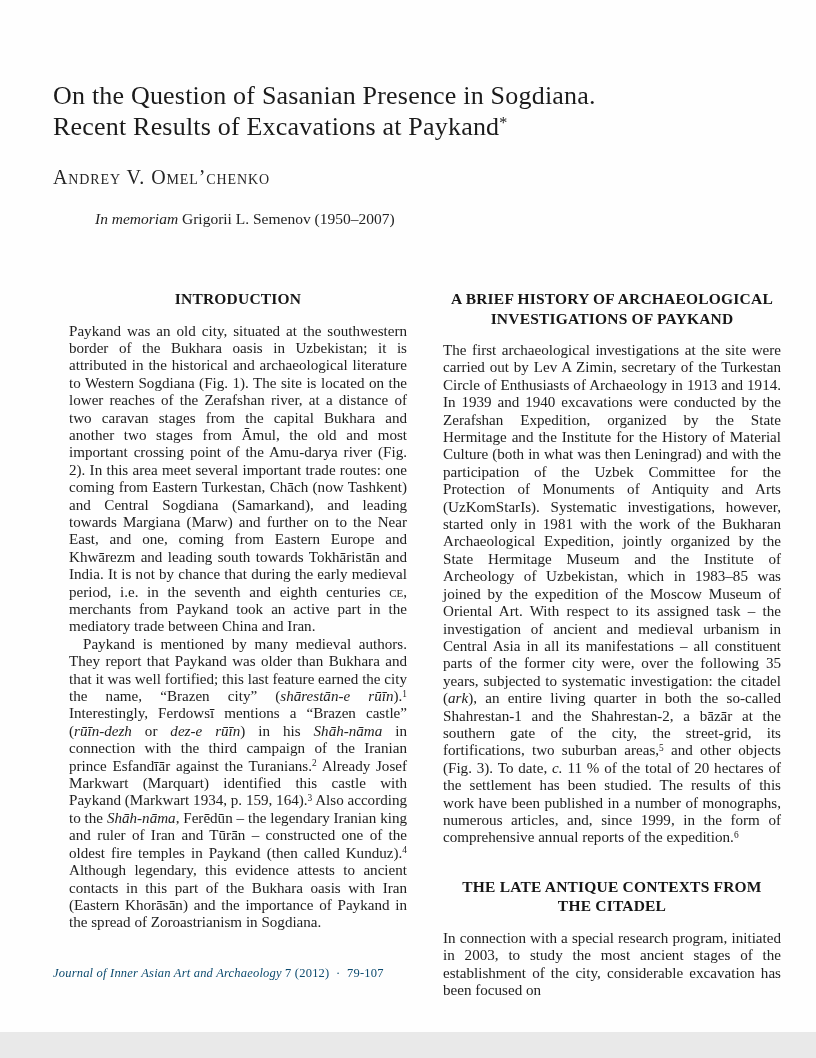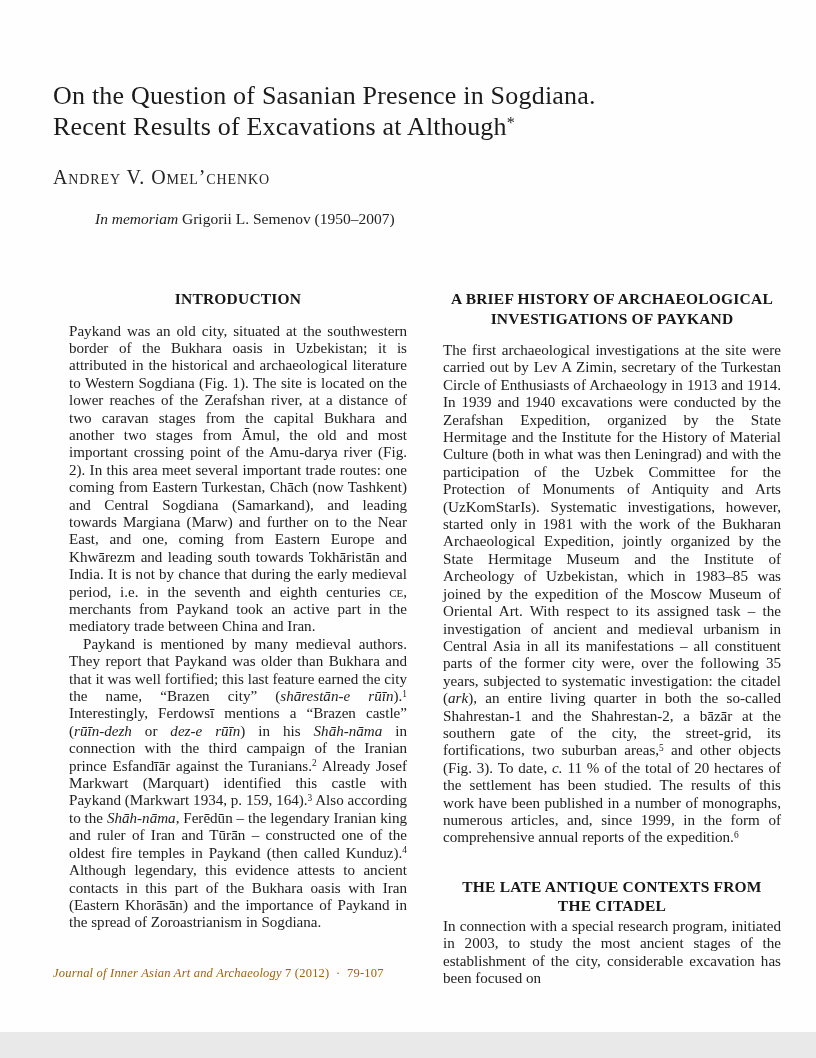--- a/index.html
+++ b/index.html
@@ -42,43 +42,43 @@
     position:absolute;left:69px;top:289px;width:712px;
     display:flex;gap:36px;
   }
   .col{width:338px;}
   .section-heading{
     font-size:15.5px;font-weight:700;text-align:center;
     line-height:19.5px;margin:0 0 14px 0;color:#161616;
     letter-spacing:0.2px;
   }
   .section-heading .h-line{display:block;}
-  .section-heading.mid{margin:30px 0 2px 0;}
+  .section-heading.mid{margin:30px 0 14px 0;}
   .body-par{
     font-size:15.1px;line-height:17.4px;
     text-align:justify;margin:0;color:#212121;
   }
   .body-par.indent{text-indent:14px;}
   .it{font-style:italic;}
   .sc{font-variant:small-caps;}
   .sup{font-size:0.62em;position:relative;top:-0.45em;line-height:0;}
   .journal-footer{
     position:absolute;left:53px;top:966px;width:712px;
-    font-size:12.5px;color:#a16207;letter-spacing:0.2px;
+    font-size:12.5px;color:#0c4a6e;letter-spacing:0.2px;
   }
 </style>
 </head>
 <body>
 
 <div class="page">
 
   <div class="article-header">
     <h1 class="title">
       <span class="title-line">On the Question of Sasanian Presence in Sogdiana.</span>
-      <span class="title-line"><span>Recent Results of Excavations at Although</span><span class="sup">*</span></span>
+      <span class="title-line"><span>Recent Results of Excavations at Paykand</span><span class="sup">*</span></span>
     </h1>
     <div class="author">Andrey V. Omel’chenko</div>
   </div>
 
   <div class="dedication"><span class="it">In memoriam</span><span> Grigorii L. Semenov (1950–2007)</span></div>
 
   <div class="columns">
 
     <section class="col">
       <h2 class="section-heading">

